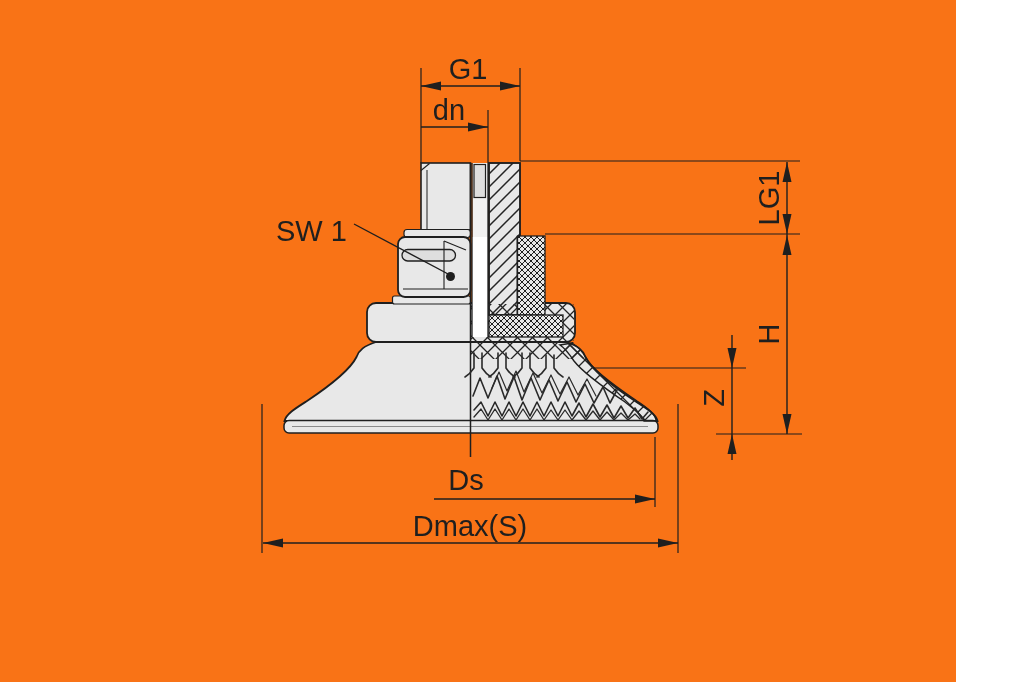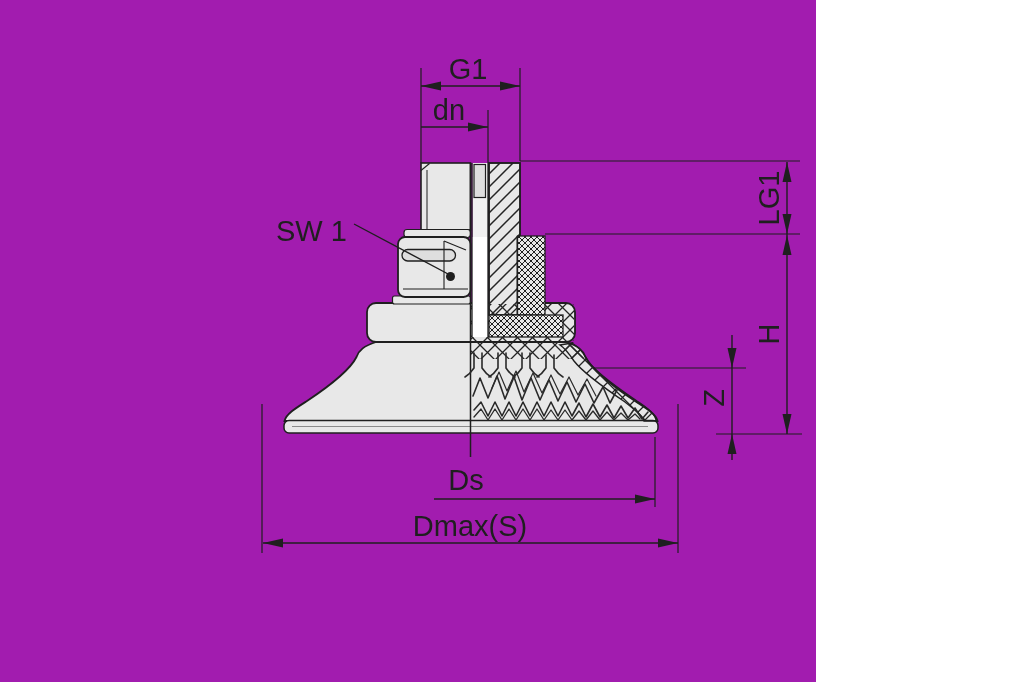--- a/index.html
+++ b/index.html
@@ -1,16 +1,16 @@
 <!DOCTYPE html>
 <html><head>
 <meta charset="utf-8">
 <style>
   html,body{margin:0;padding:0;background:#fff;}
-  .stage{position:relative;width:816px;height:682px;background:#a21caf;overflow:hidden;}
+  .stage{position:relative;width:956px;height:682px;background:#f97316;overflow:hidden;}
   svg{display:block;}
   svg text{font-family:"Liberation Sans","DejaVu Sans",sans-serif;font-size:29px;fill:#1f1f1f;}
 </style>
 </head>
 <body>
 
 <div class="stage">
 <svg width="1024" height="682" viewBox="0 0 1024 682">
   <defs>
     <pattern id="patHatch" patternUnits="userSpaceOnUse" width="13" height="13">

